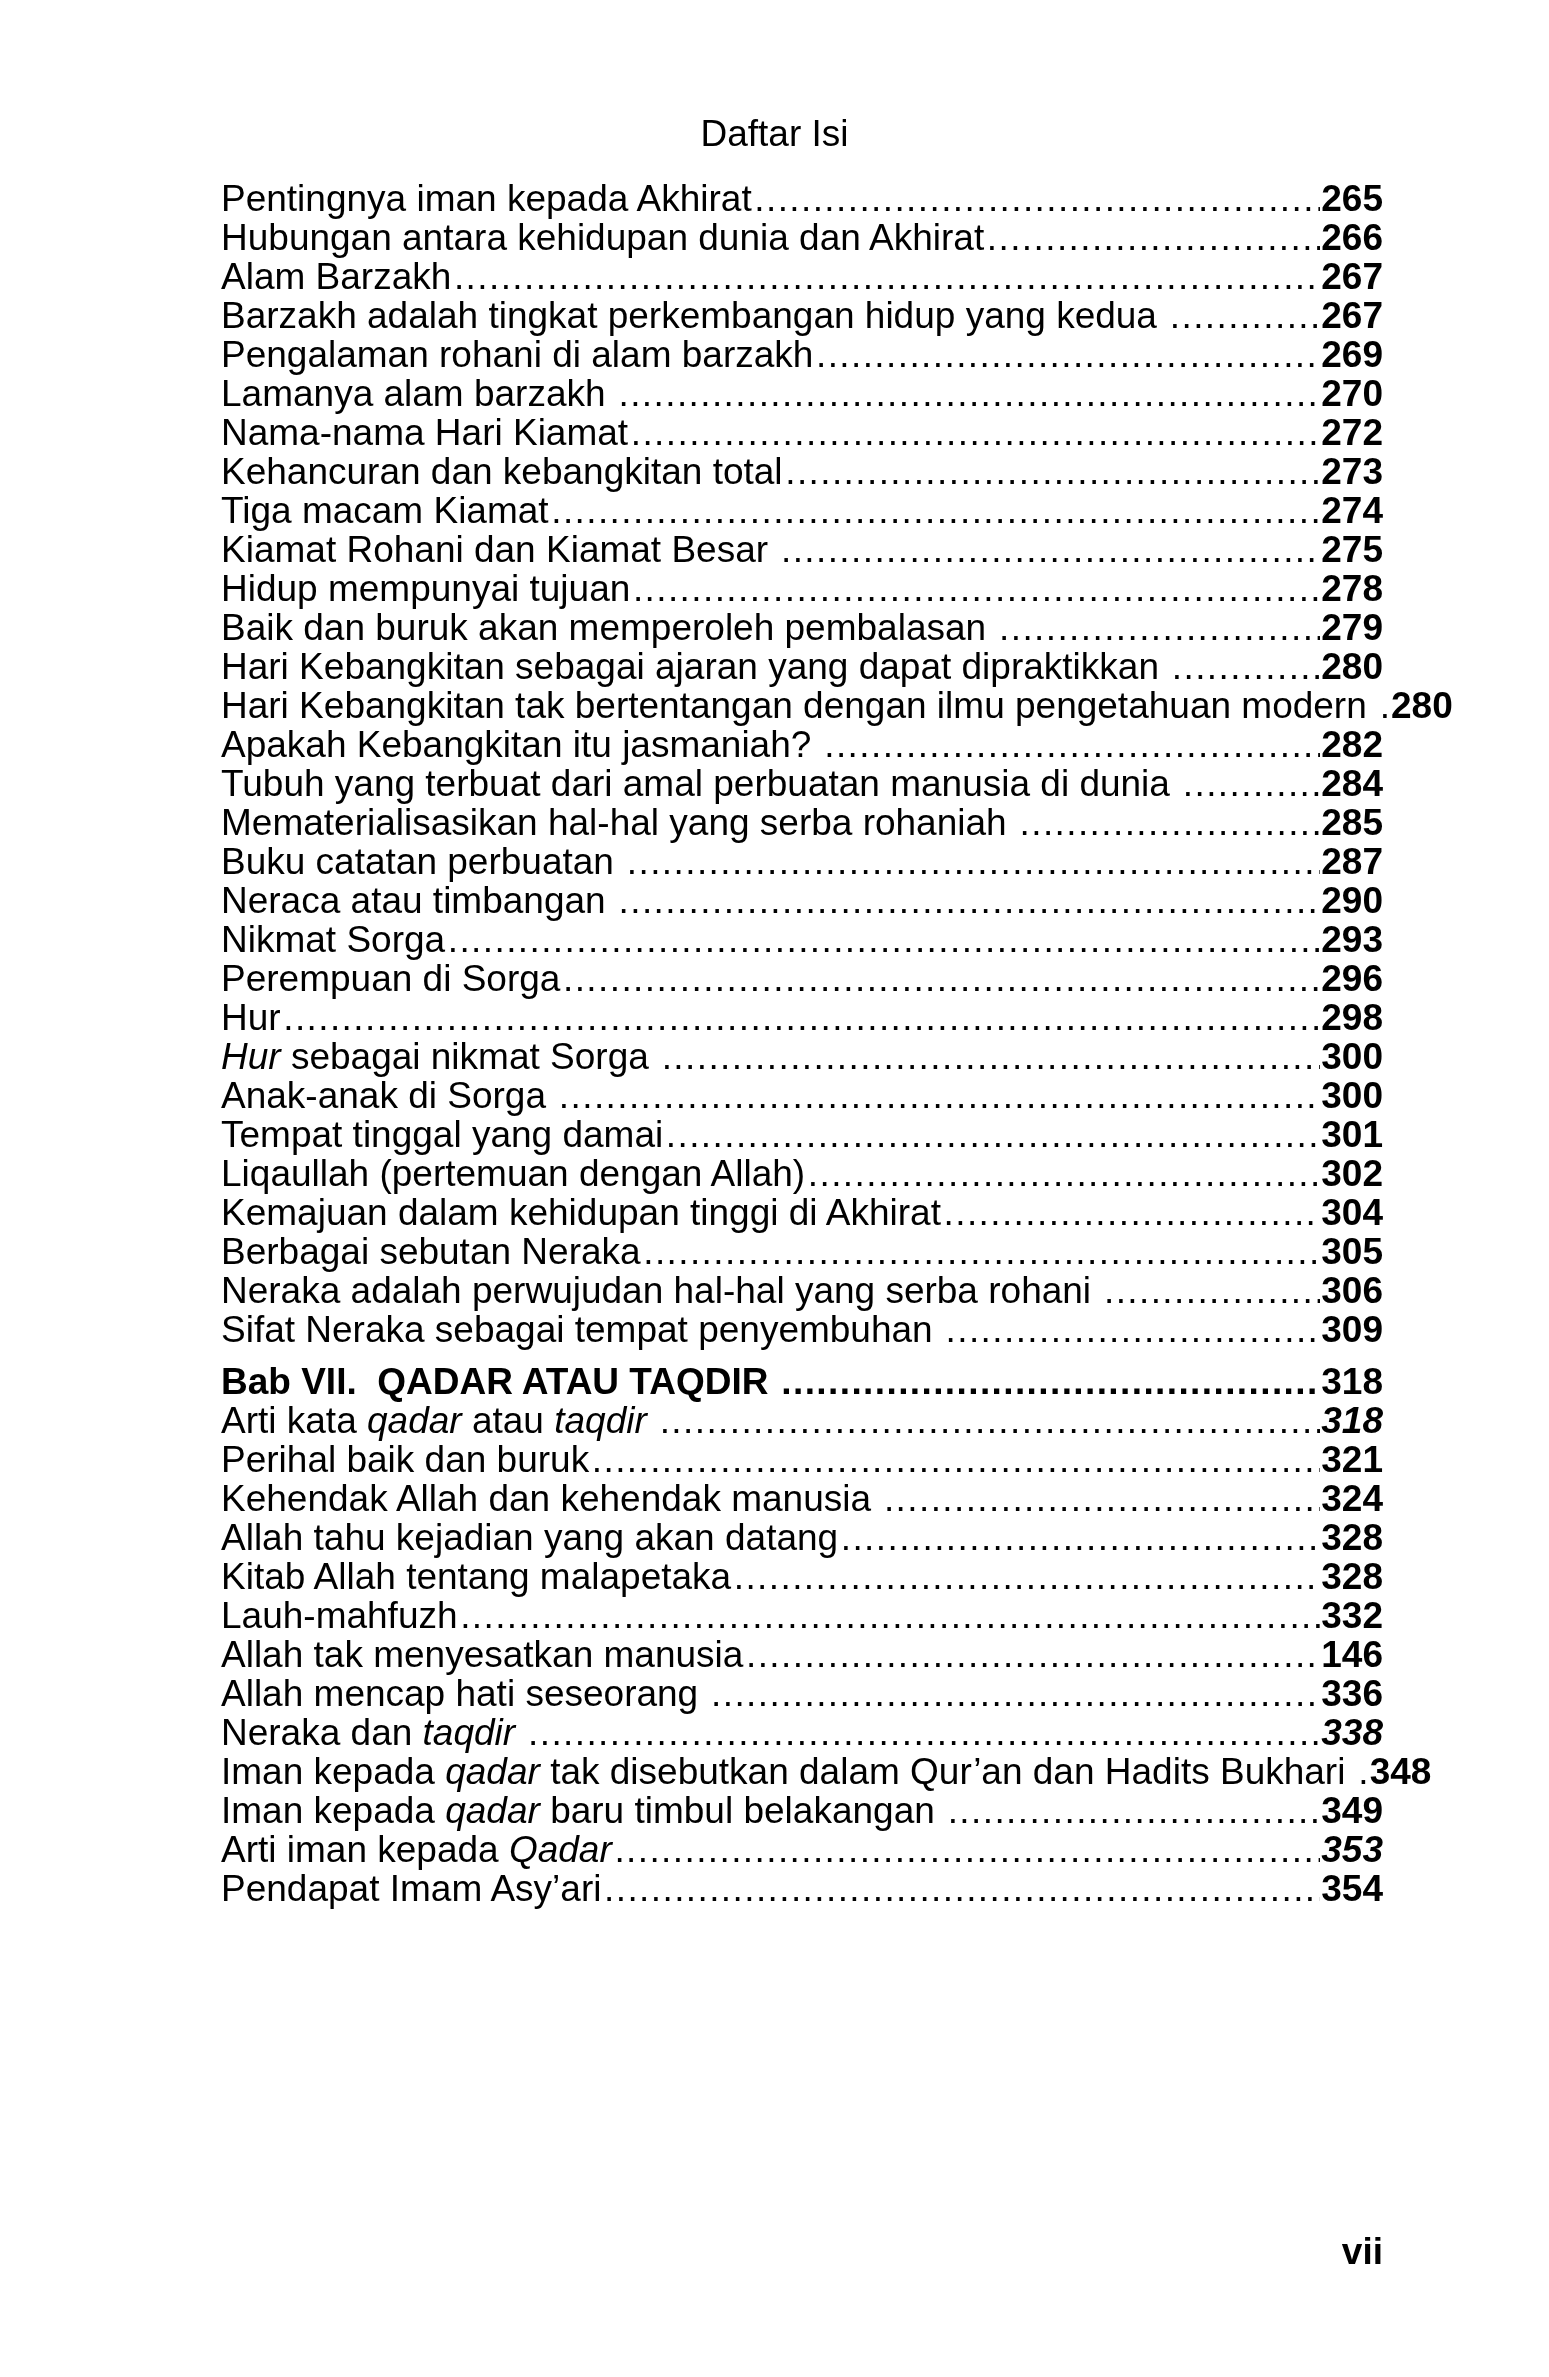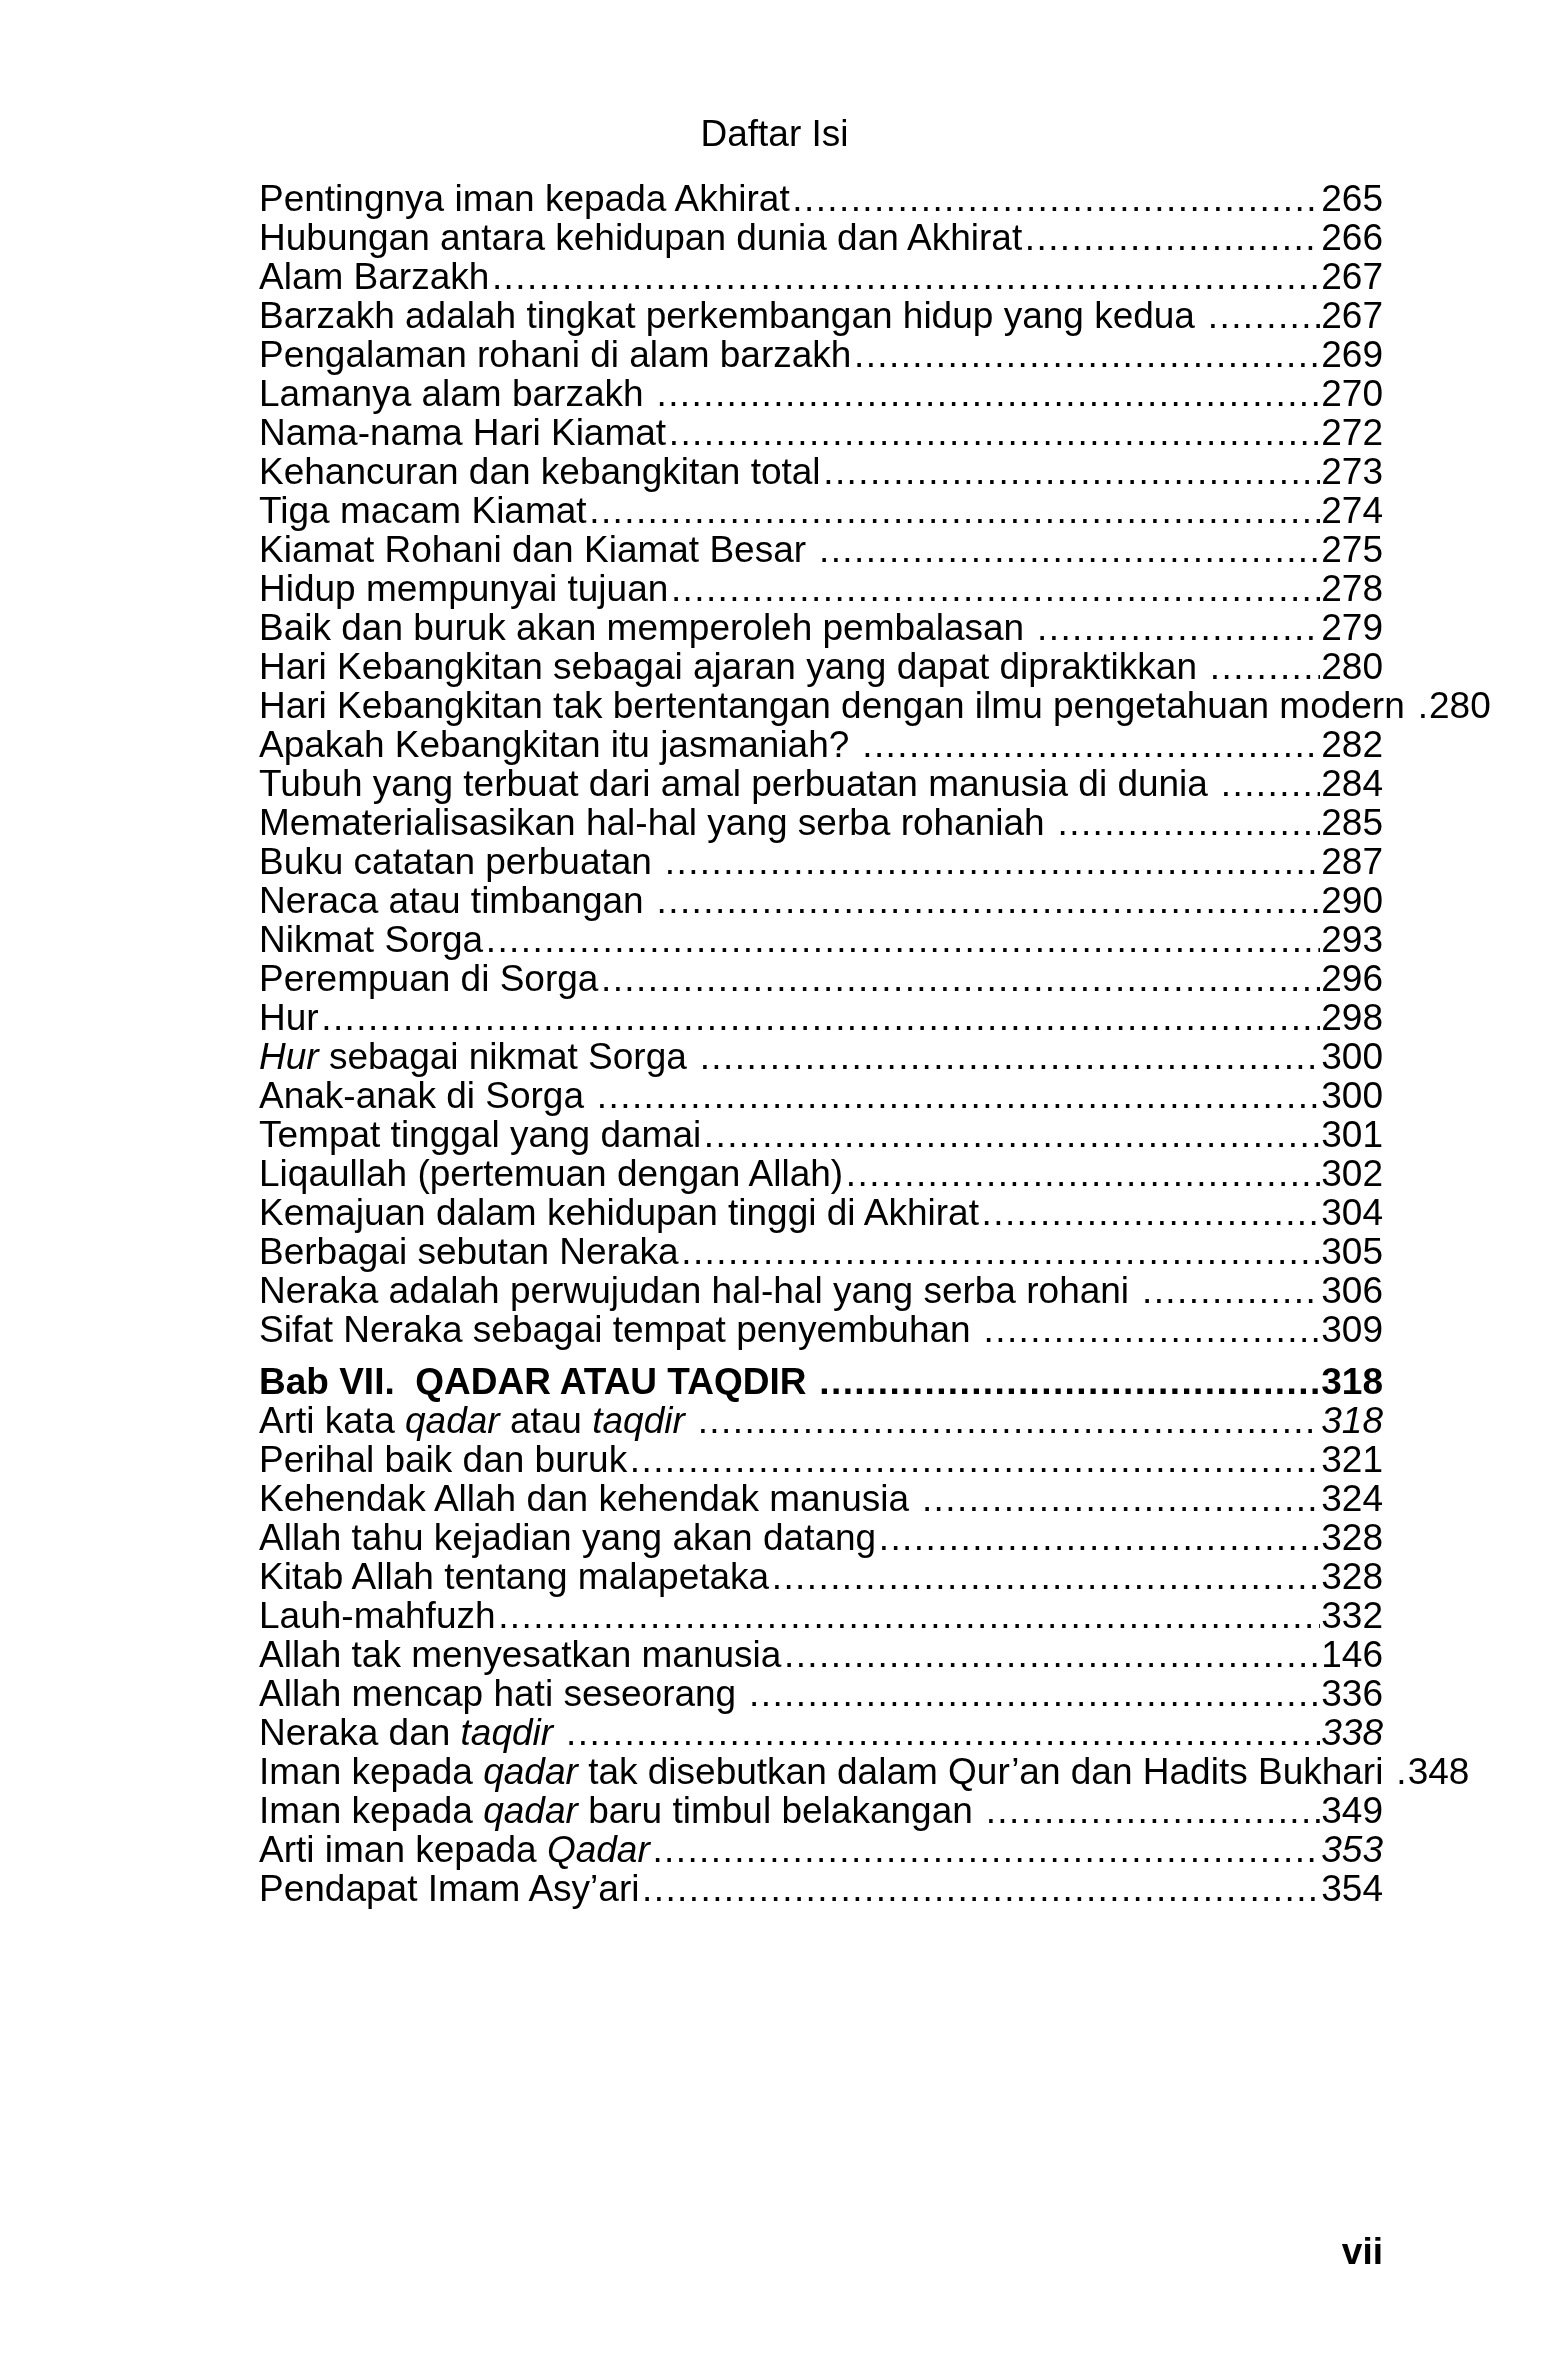--- a/index.html
+++ b/index.html
@@ -25,37 +25,36 @@
     position: absolute;
     top: 179px;
     left: 221px;
     right: 166px;
   }
   .row {
     display: flex;
     align-items: baseline;
     line-height: 39px;
     white-space: nowrap;
-    margin-left: 38px;
   }
   .row.gap { margin-top: 13px; align-items: center; }
   .row.bold { font-weight: bold; }
   .it { font-style: italic; }
   .leader {
     flex: 1;
     min-width: 10.5px;
     overflow: hidden;
     white-space: nowrap;
     margin: 0 0.9px 0 2.6px;
   }
   .leader::after {
     content: "........................................................................................................................................................................................................................";
     letter-spacing: 1.4px;
   }
-  .pg { flex: none; }
+  .pg { flex: none; font-weight: bold; }
   .folio {
     position: absolute;
     top: 2232px;
     right: 166px;
     line-height: 39px;
     font-weight: bold;
   }
 </style>
 </head>
 <body>

